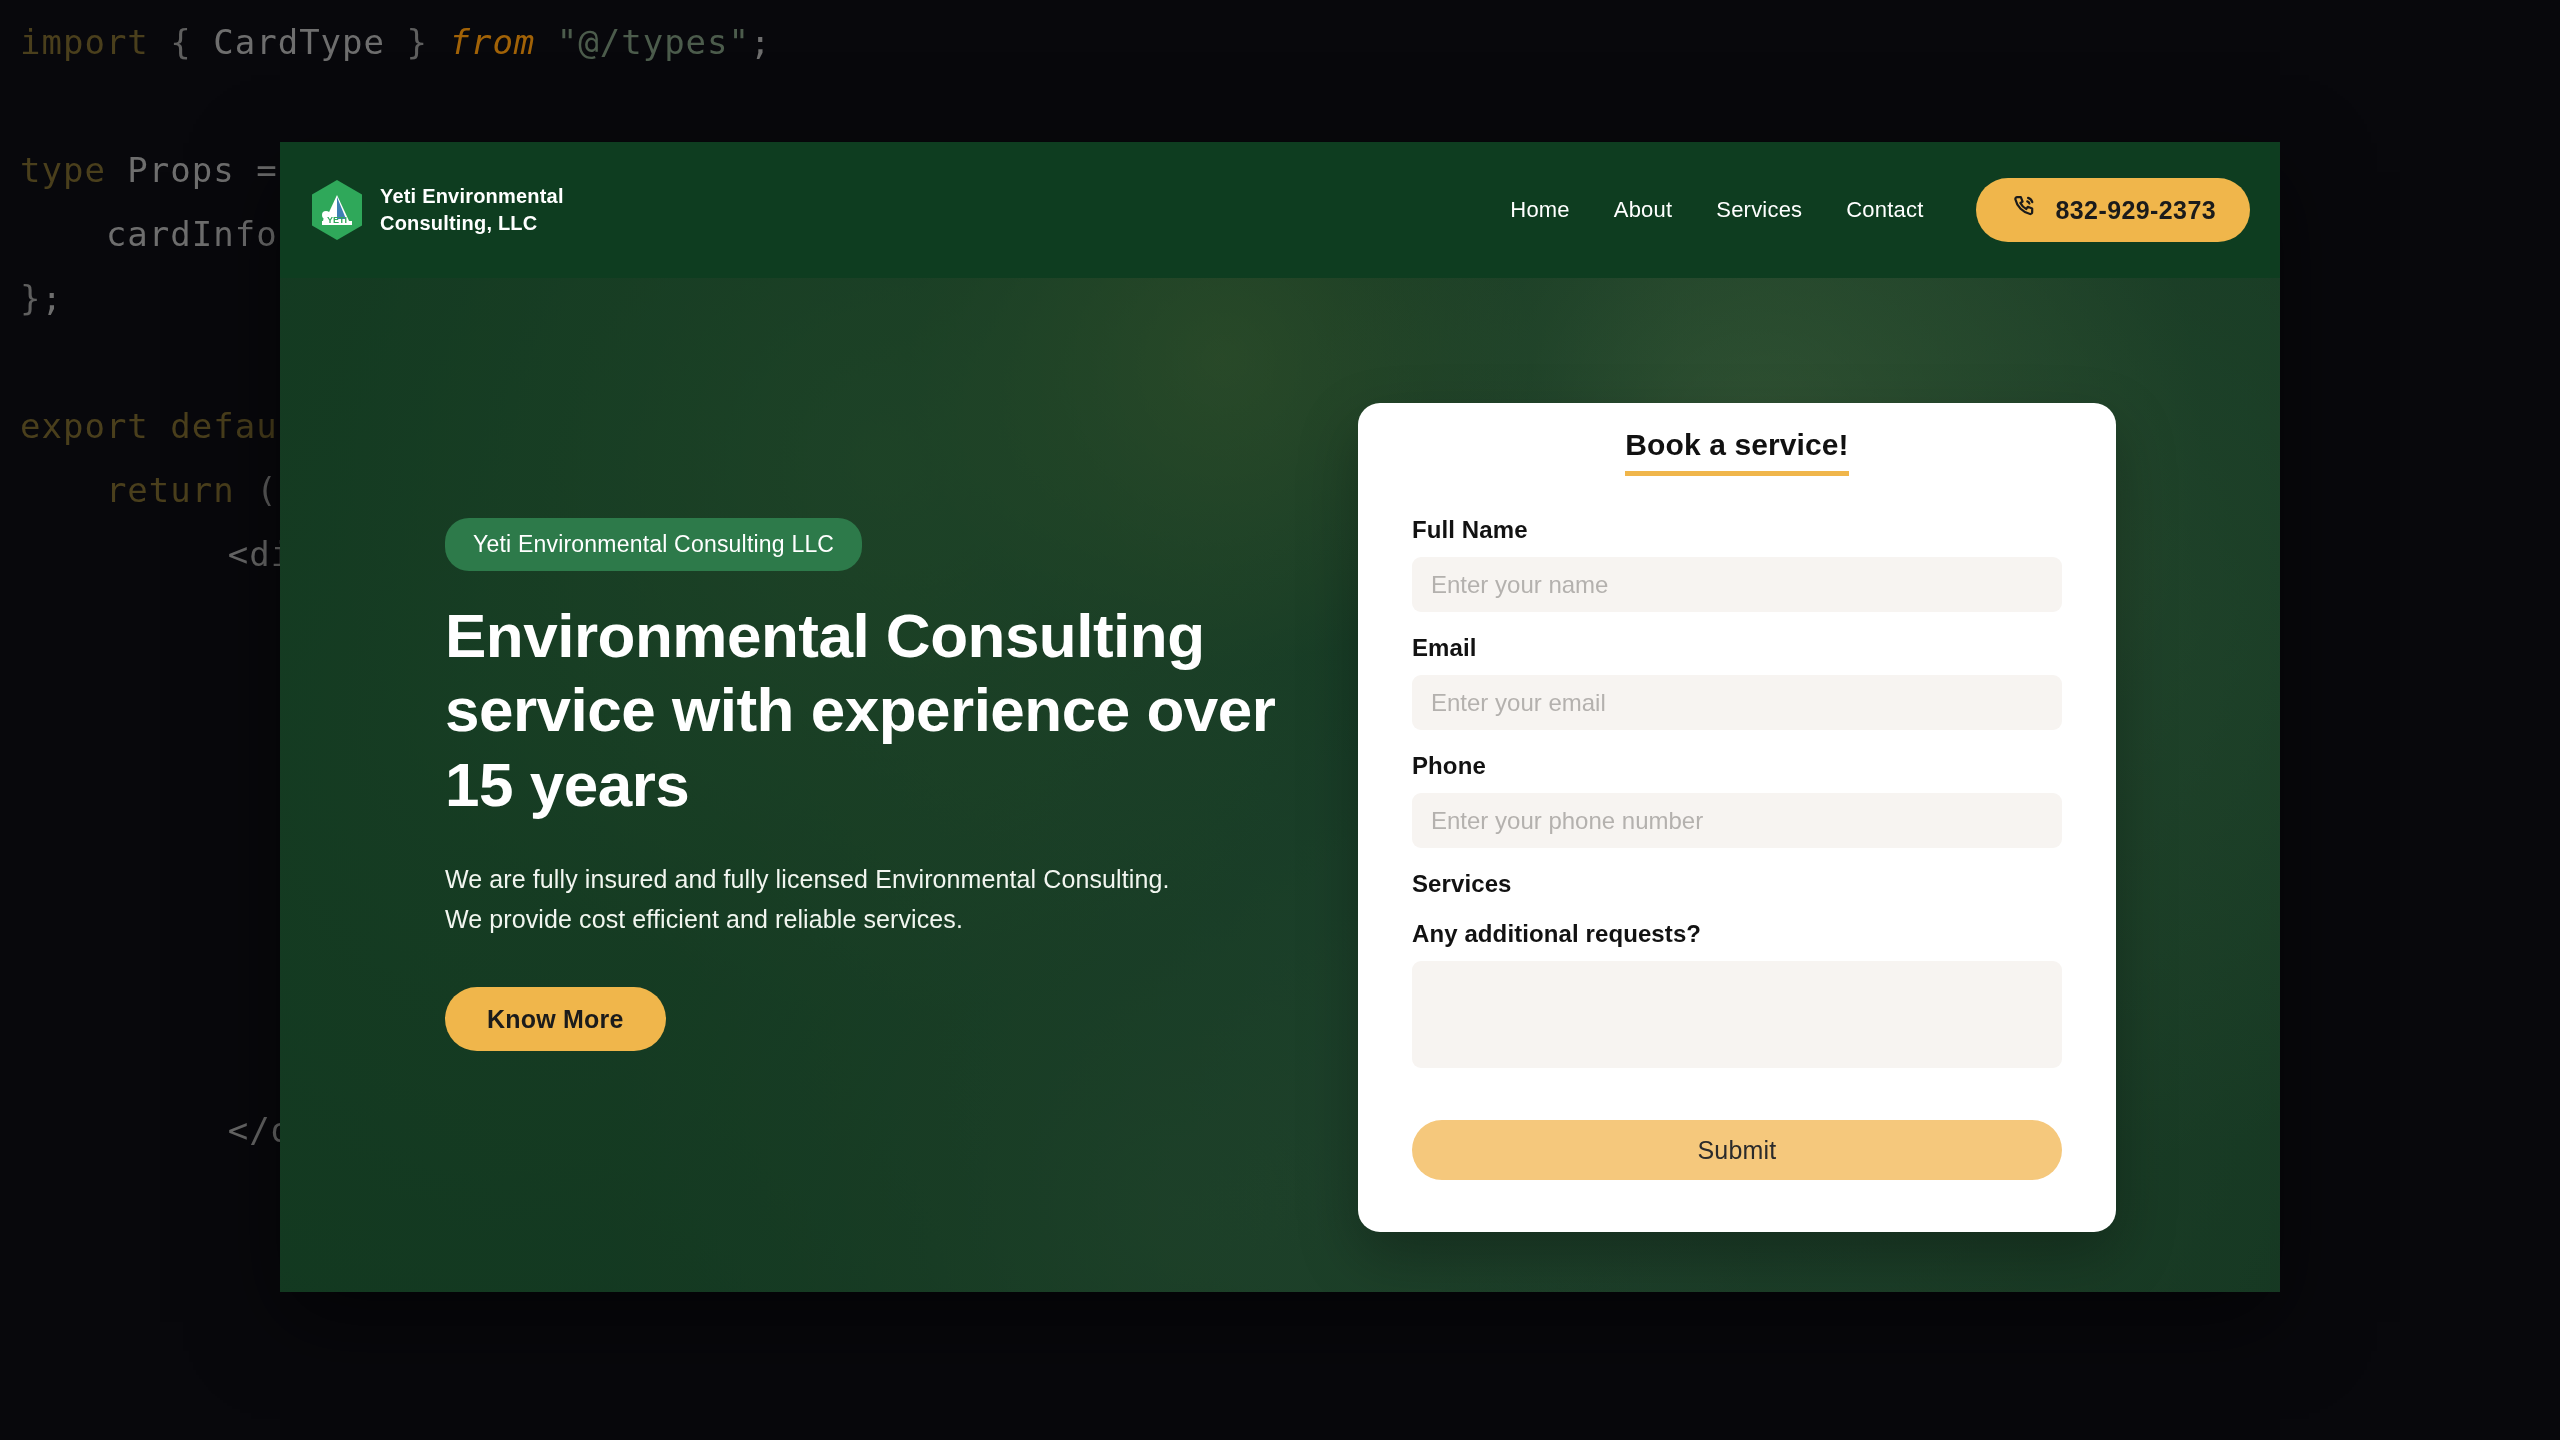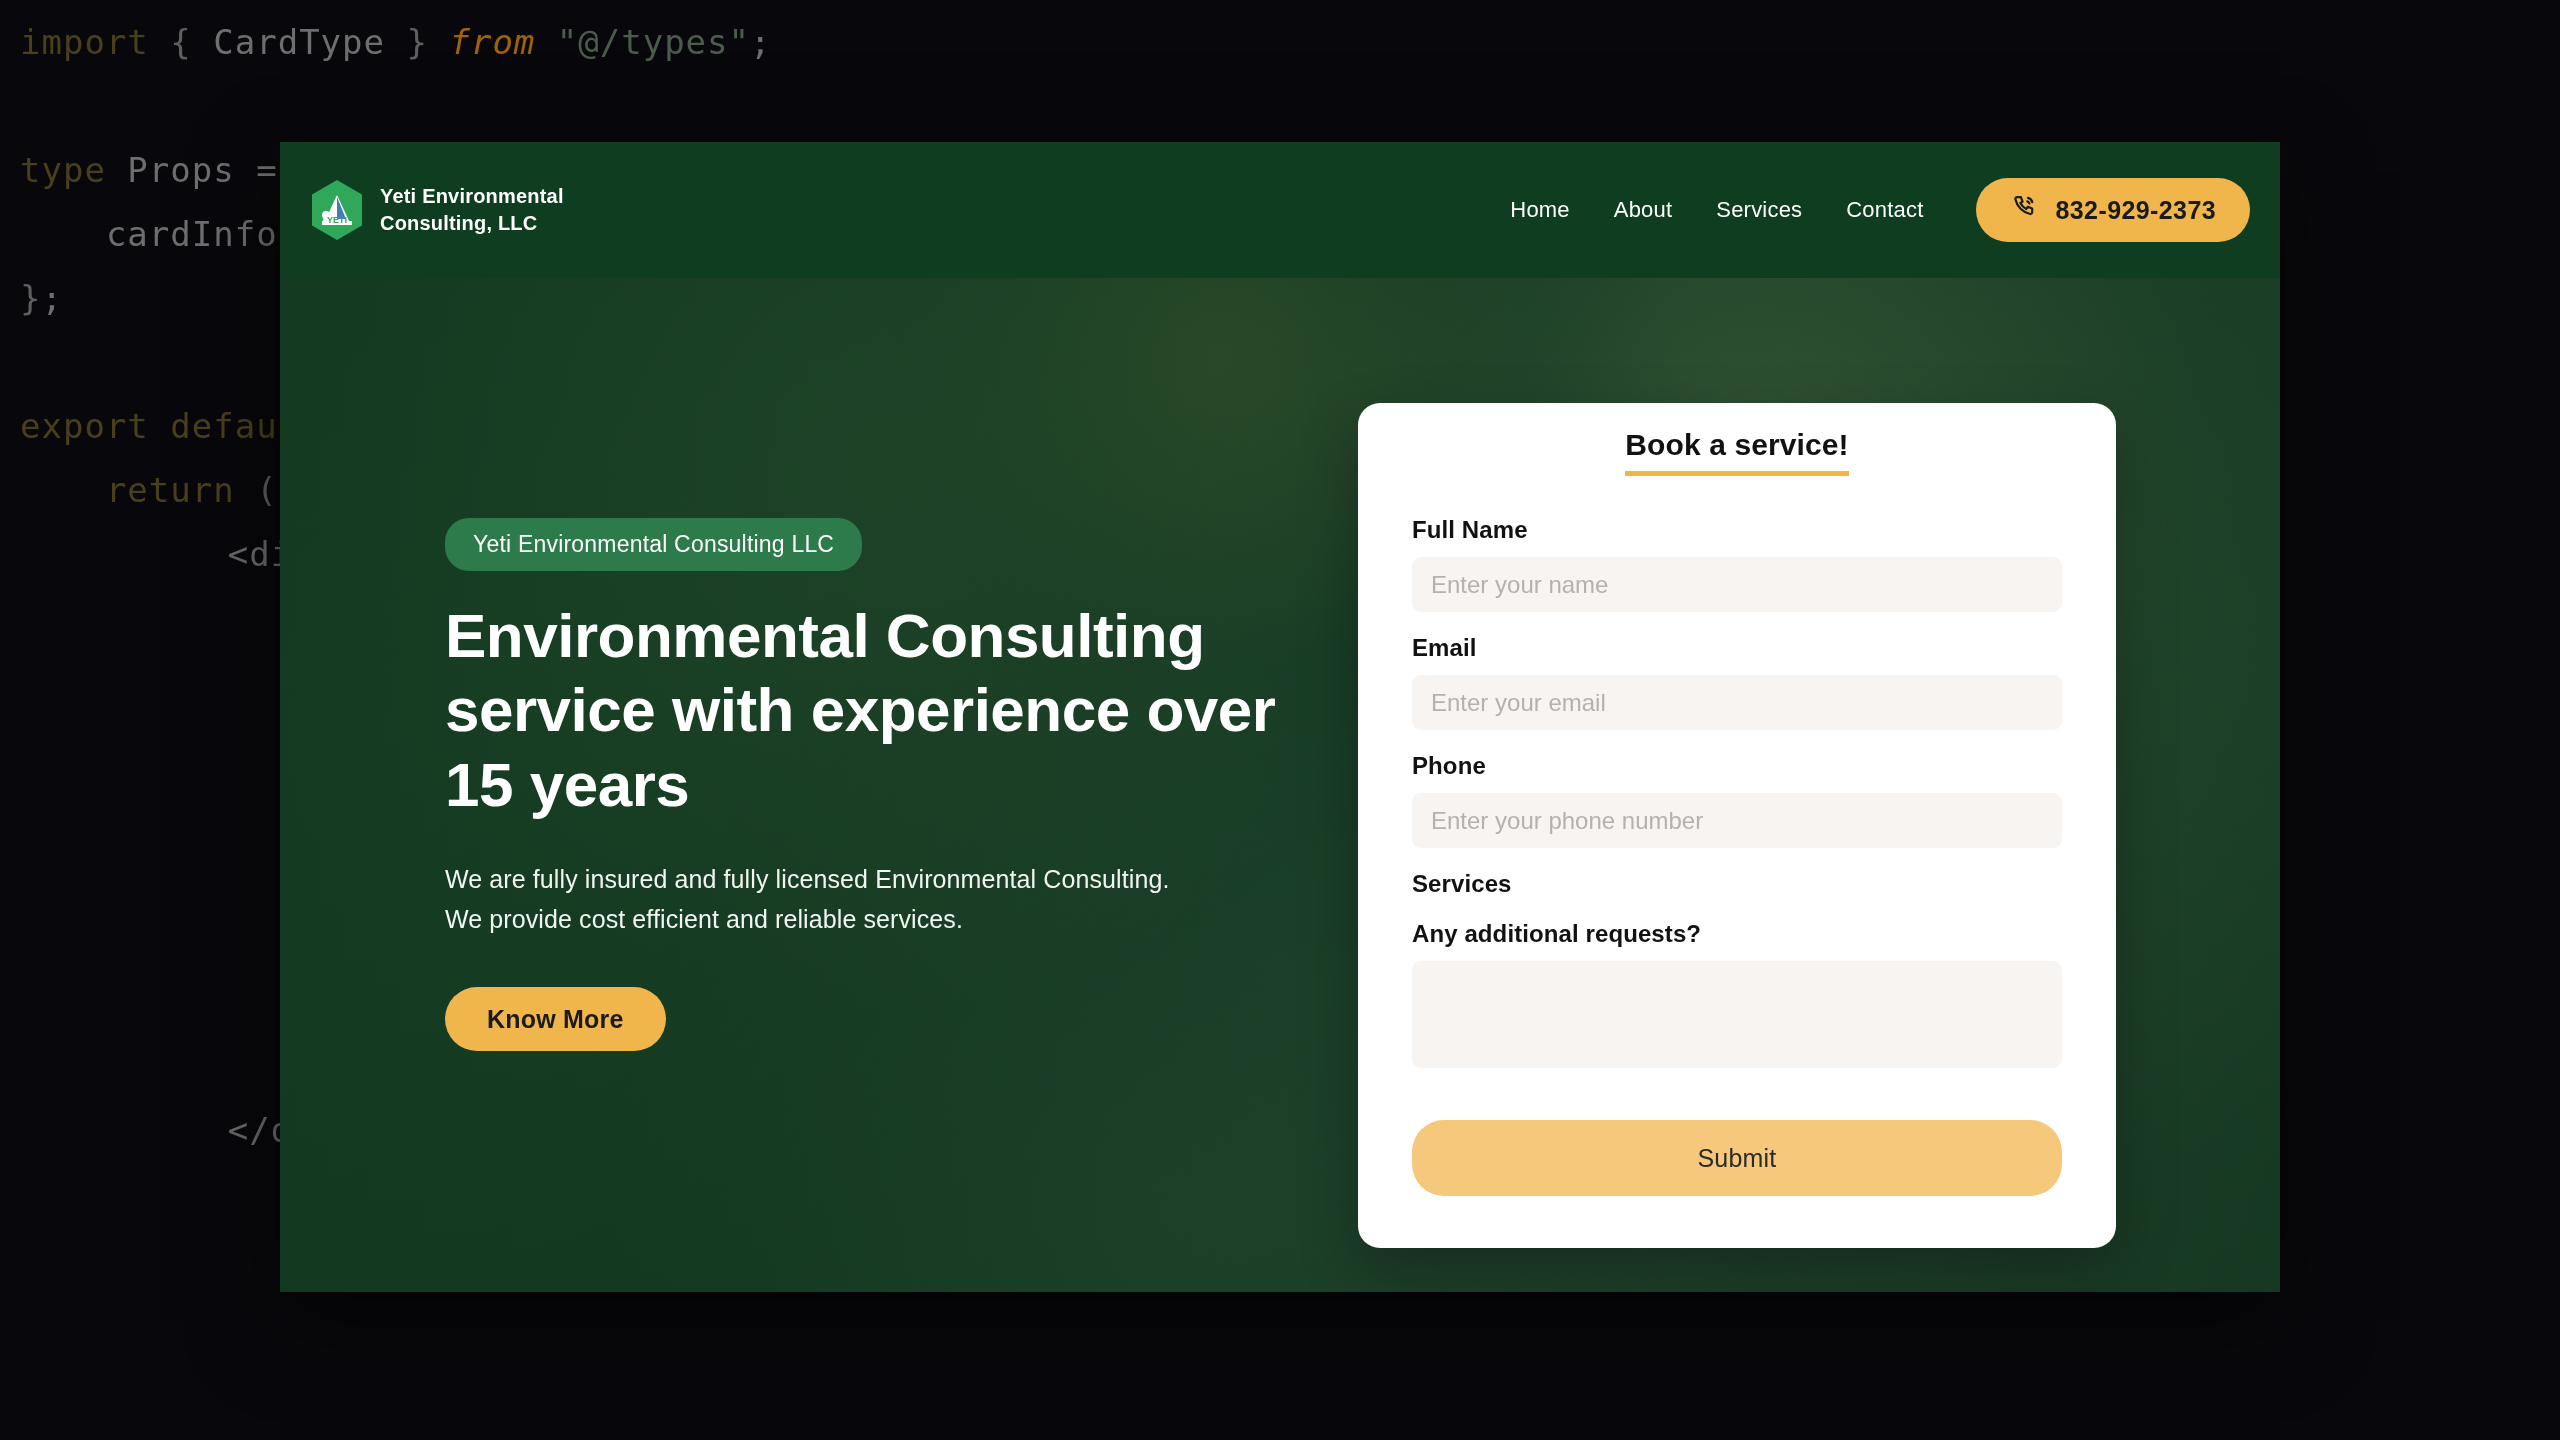--- a/index.html
+++ b/index.html
@@ -186,21 +186,21 @@
     width:100%;box-sizing:border-box;
     height:107px;
     background:#f7f4f1;border:none;border-radius:9px;
     resize:none;outline:none;
     padding:14px 19px;
     font-size:24px;color:#111;
     font-family:"Liberation Sans",sans-serif;
   }
   #submit-btn{
     margin-top:26px;
-    width:100%;height:76px;
+    width:100%;height:60px;
     background:#f5c87c;
     color:#2b2b2b;
     border:none;border-radius:32px;
     font-size:25px;
     cursor:pointer;
     font-family:"Liberation Sans",sans-serif;
     letter-spacing:.2px;
   }
 </style>
 </head>

